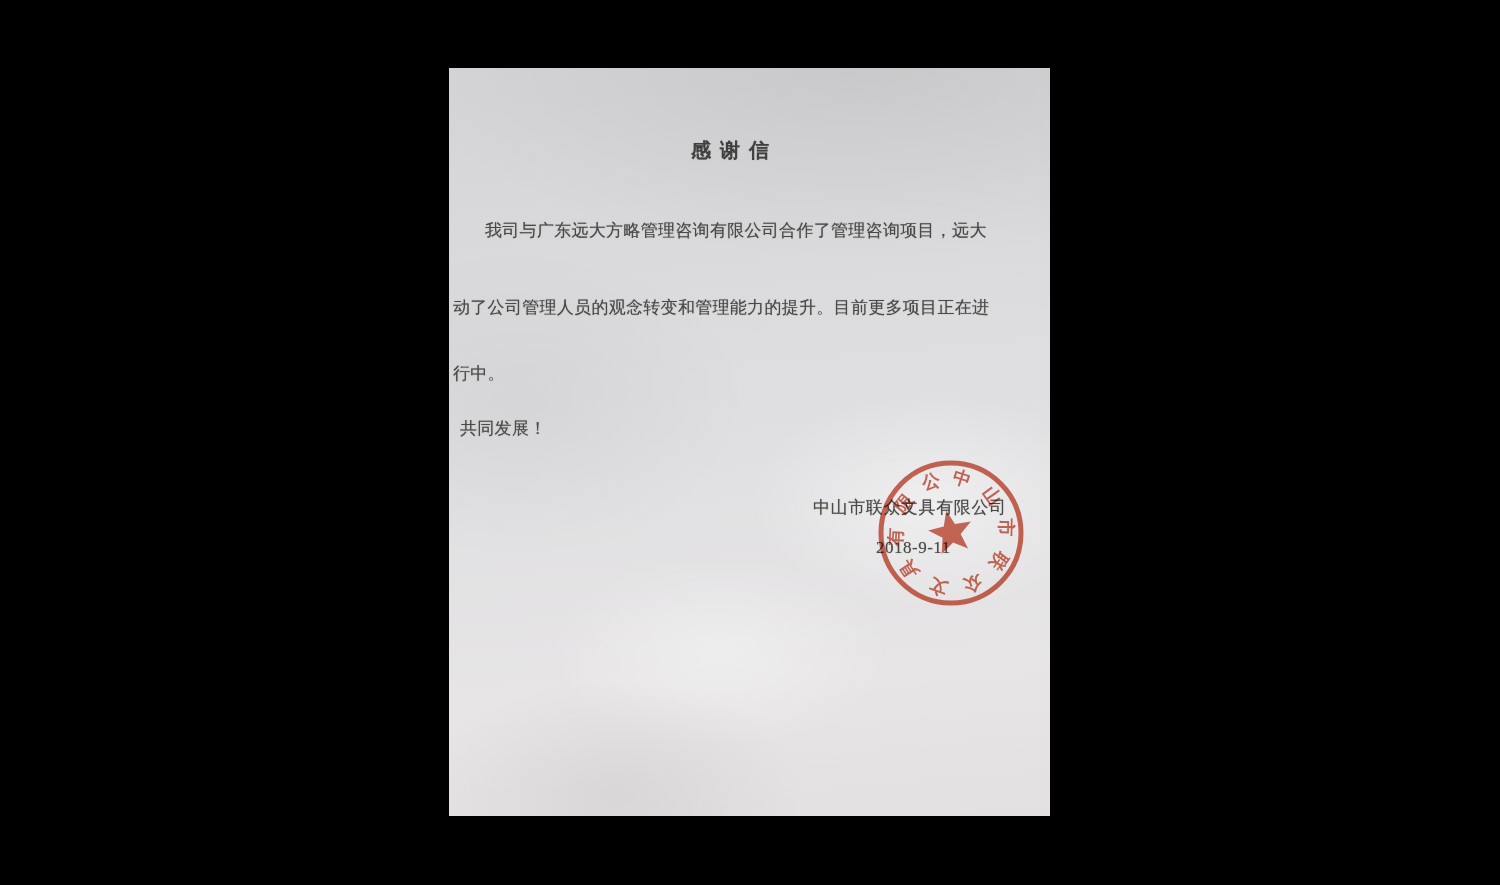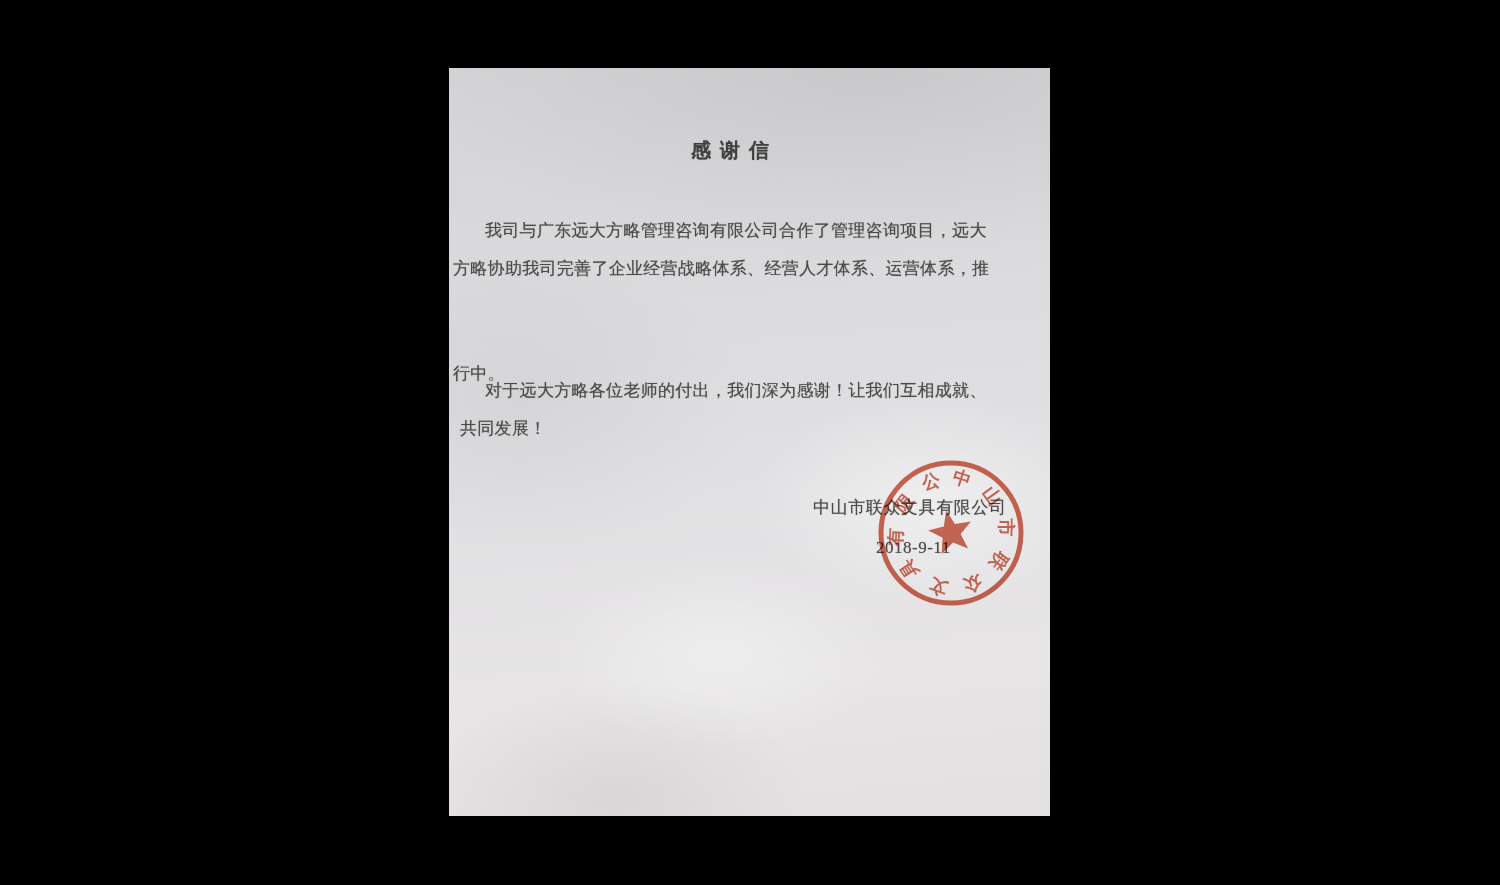--- a/index.html
+++ b/index.html
@@ -74,24 +74,23 @@
 </style>
 </head>
 <body>
 
 <div class="stage">
   <div class="paper">
 
     <div class="txt title">感 谢 信</div>
 
     <div class="txt bodyline l-p1-1">我司与广东远大方略管理咨询有限公司合作了管理咨询项目，远大</div>
-    <div class="txt bodyline l-p1-2">方略协助我司完善了企业经营战略体系、经营人才体系、运营体系，推</div>
+    <div class="txt bodyline l-p1-3">动了公司管理人员的观念转变和管理能力的提升。目前更多项目正在进</div>
     <div class="txt bodyline l-p1-4">行中。</div>
 
-    <div class="txt bodyline l-p2-1">对于远大方略各位老师的付出，我们深为感谢！让我们互相成就、</div>
     <div class="txt bodyline l-p2-2">共同发展！</div>
 
     <div class="txt signature">中山市联众文具有限公司</div>
     <div class="txt date">2018-9-11</div>
 
     <svg class="stamp" viewBox="0 0 150 150">
       <defs>
         <path id="ringPath" d="M 75 26 a 49 49 0 1 1 -0.05 0" fill="none"></path>
       </defs>
       <circle cx="75" cy="75" r="70" fill="none" stroke-width="5" opacity="0.92" stroke="#c7452e"></circle>

